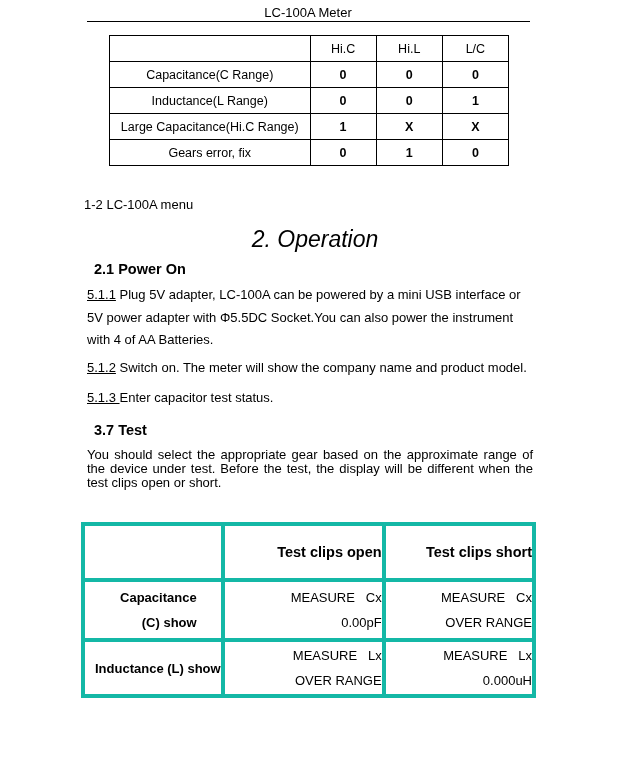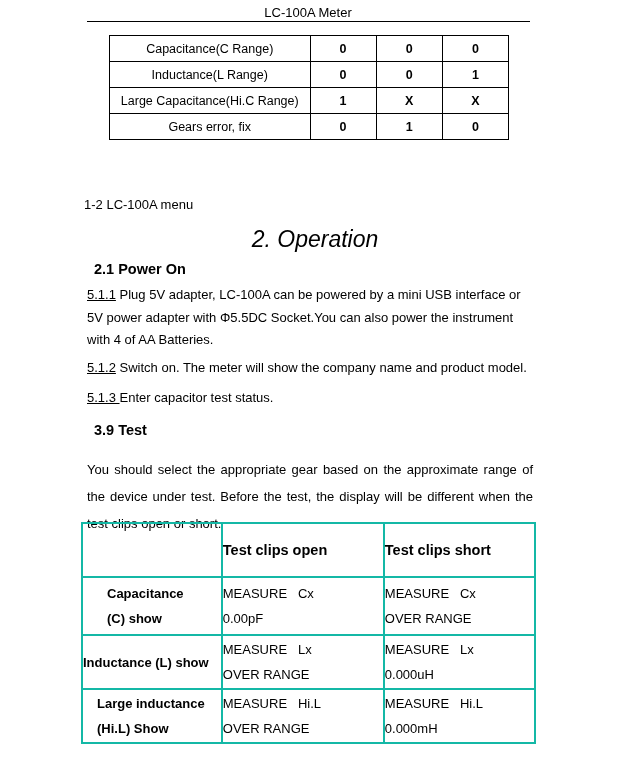--- a/index.html
+++ b/index.html
@@ -37,28 +37,28 @@
     position: absolute; left: 86px; width: 458px; top: 225px;
     text-align: center; font-size: 23px; line-height: 28px; font-style: italic;
   }
   .sub-heading {
     position: absolute; left: 87px; font-size: 14.5px; font-weight: bold; margin-left: 7px;
   }
   .para {
     position: absolute; left: 87px; width: 450px; font-size: 13px;
     line-height: 22.5px;
   }
-  .para.justify { text-align: justify; line-height: 27px; margin-top: 8px; }
+  .para.justify { text-align: justify; line-height: 14px; }
   .ref { text-decoration: underline; }
   .test-table {
     position: absolute; left: 81px; top: 522px; width: 455px;
     font-size: 13px;
   }
   .test-table td, .test-table th {
-    border: 2px solid #14b8a6; text-align: left; padding: 0;
+    border: 4px solid #14b8a6; text-align: right; padding: 0;
   }
   .test-table th { font-size: 14.5px; font-weight: bold; height: 52px; }
   .test-table td.rowhead { font-weight: bold; line-height: 25px; }
   .test-table td .line { display: block; line-height: 25px; }
   .test-table col.c0 { width: 140px; }
   .test-table col.c1 { width: 163px; }
   .test-table col.c2 { width: 152px; }
   .row1 td { height: 56px; }
   .row2 td { height: 52px; }
   .row3 td { height: 52px; }
@@ -70,20 +70,26 @@
 <div class="header-rule"></div>
 
 <table class="menu-table">
   <colgroup>
       <col class="c0">
       <col class="c1">
       <col class="c2">
       <col class="c3">
     </colgroup>
   <tbody>
+      <tr>
+    <th></th>
+    <th>Hi.C</th>
+    <th>Hi.L</th>
+    <th>L/C</th>
+  </tr>
   <tr>
     <td>Capacitance(C Range)</td>
     <td class="val">0</td>
     <td class="val">0</td>
     <td class="val">0</td>
   </tr>
   <tr>
     <td>Inductance(L Range)</td>
     <td class="val">0</td>
     <td class="val">0</td>
@@ -115,21 +121,21 @@
 </div>
 
 <div class="para" style="top:357px;">
   <span class="ref">5.1.2</span><span> Switch on. The meter will show the company name and product model.</span>
 </div>
 
 <div class="para" style="top:387px;">
   <span class="ref">5.1.3 </span><span>Enter capacitor test status.</span>
 </div>
 
-<div class="sub-heading" style="top:422px;">3.9 Test</div>
+<div class="sub-heading" style="top:422px;">3.7 Test</div>
 
 <div class="para justify" style="top:448px; width:446px;">You should select the appropriate gear based on the approximate range of the device under test. Before the test, the display will be different when the test clips open or short.</div>
 
 <table class="test-table">
   <colgroup>
       <col class="c0">
       <col class="c1">
       <col class="c2">
     </colgroup>
   <tbody>
@@ -153,25 +159,14 @@
     <td class="rowhead">Inductance (L) show</td>
     <td>
       <span class="line" style="white-space:pre;">MEASURE   Lx</span>
       <span class="line">OVER RANGE</span>
     </td>
     <td>
       <span class="line" style="white-space:pre;">MEASURE   Lx</span>
       <span class="line">0.000uH</span>
     </td>
   </tr>
-  <tr class="row3">
-    <td class="rowhead" style="padding:0 14px;">Large inductance (Hi.L) Show</td>
-    <td>
-      <span class="line" style="white-space:pre;">MEASURE   Hi.L</span>
-      <span class="line">OVER RANGE</span>
-    </td>
-    <td>
-      <span class="line" style="white-space:pre;">MEASURE   Hi.L</span>
-      <span class="line">0.000mH</span>
-    </td>
-  </tr>
 </tbody>
   </table>
 
 </body></html>

